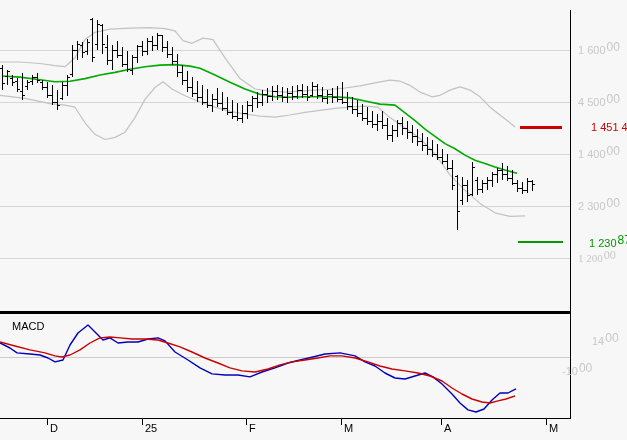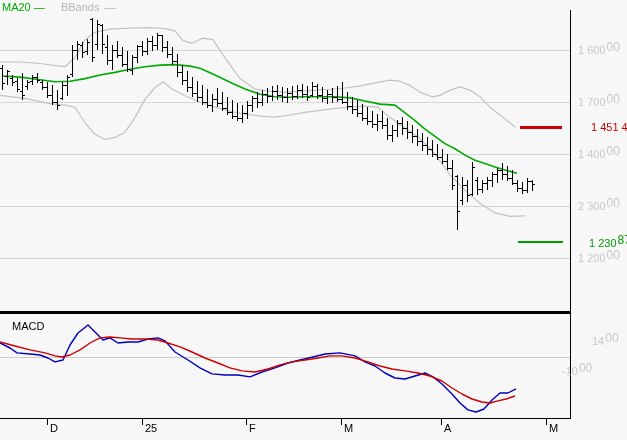--- a/index.html
+++ b/index.html
@@ -364,41 +364,35 @@
       <line x1="0" y1="418.5" x2="571" y2="418.5" stroke="#000000" stroke-width="1.3" shape-rendering="crispEdges"></line>
       <line x1="570.5" y1="10" x2="570.5" y2="419" stroke="#000000" stroke-width="1.6" shape-rendering="crispEdges"></line>
       <line x1="47.5" y1="418" x2="47.5" y2="424.5" stroke="#000000" stroke-width="1" shape-rendering="crispEdges"></line>
       <line x1="142.5" y1="418" x2="142.5" y2="424.5" stroke="#000000" stroke-width="1" shape-rendering="crispEdges"></line>
       <line x1="246.5" y1="418" x2="246.5" y2="424.5" stroke="#000000" stroke-width="1" shape-rendering="crispEdges"></line>
       <line x1="341.5" y1="418" x2="341.5" y2="424.5" stroke="#000000" stroke-width="1" shape-rendering="crispEdges"></line>
       <line x1="441.5" y1="418" x2="441.5" y2="424.5" stroke="#000000" stroke-width="1" shape-rendering="crispEdges"></line>
       <line x1="546.5" y1="418" x2="546.5" y2="424.5" stroke="#000000" stroke-width="1" shape-rendering="crispEdges"></line>
     </svg>
 
-  <div id="legend">
-    <span>MA20</span>
-    <span class="dash">—</span>
-    <span class="bb">BBands</span>
-    <span class="dash bb" style="margin-left:2px">—</span>
-  </div>
 
 
   <div class="lbl ylab-p" style="left: 578px; top: 44px;">
     <span>1 600</span><span class="sup">00</span>
   </div>
   <div class="lbl ylab-p" style="left: 578px; top: 96px;">
-    <span>1 700</span><span class="sup">00</span>
+    <span>4 500</span><span class="sup">00</span>
   </div>
   <div class="lbl ylab-p" style="left: 578px; top: 148px;">
     <span>1 400</span><span class="sup">00</span>
   </div>
   <div class="lbl ylab-p" style="left: 578px; top: 200px;">
     <span>2 300</span><span class="sup">00</span>
   </div>
-  <div class="lbl ylab-p" style="left: 578px; top: 252px;">
+  <div class="lbl ylab-p" style="left: 578px; top: 252px; font-family: Liberation Serif, serif;">
     <span>1 200</span><span class="sup">00</span>
   </div>
 
   <div class="lbl red" id="res-label" style="left: 591px; top: 121px;">
     <span>1 451 45</span>
   </div>
   <div class="lbl green" id="sup-label" style="left: 589px; top: 237px;">
     <span>1 230</span><span class="sup">87</span>
   </div>
 

